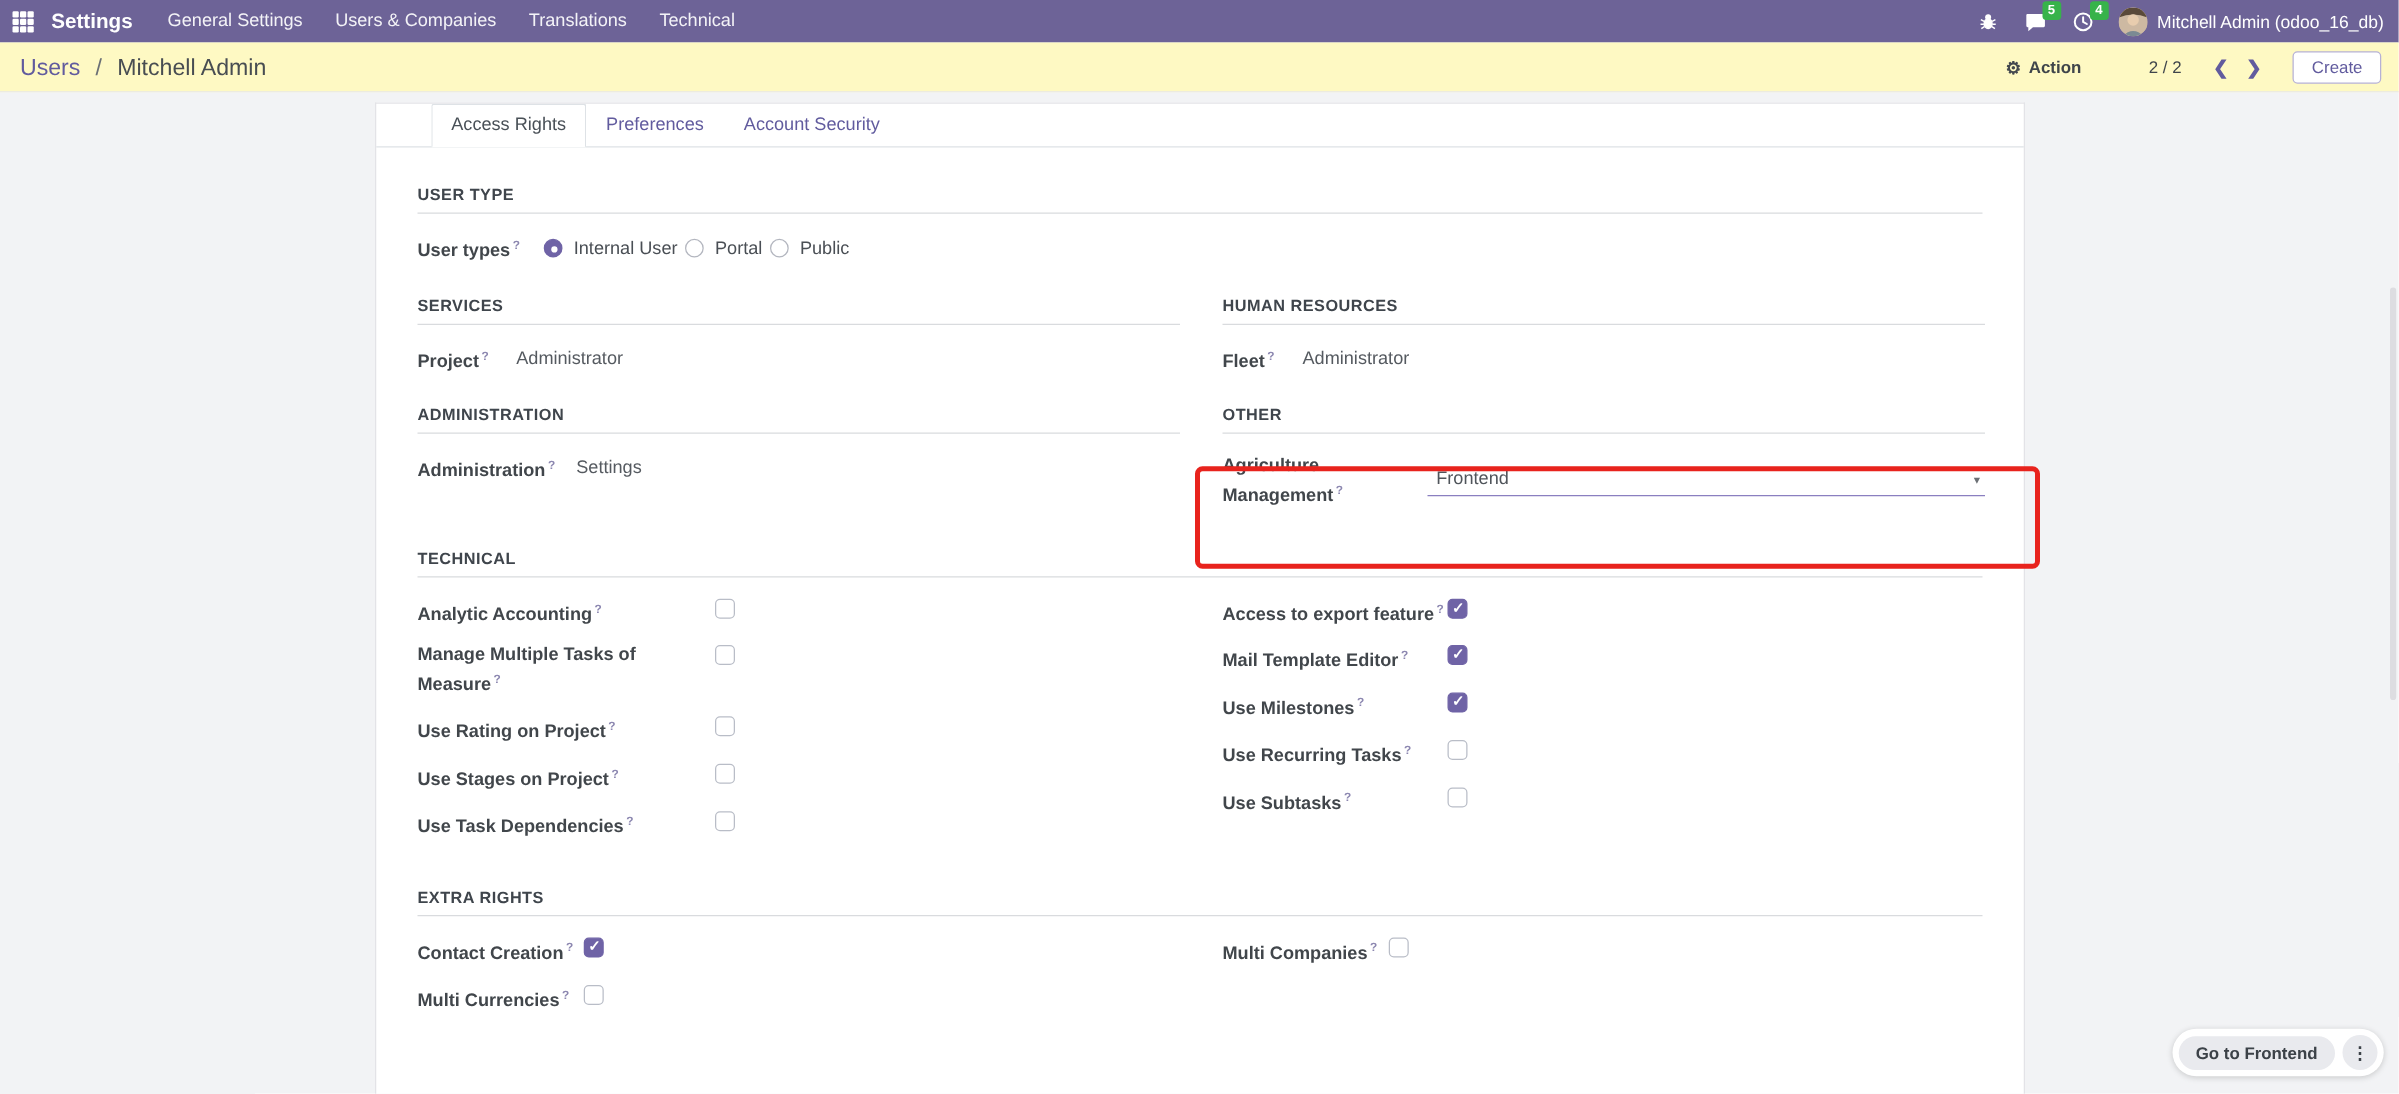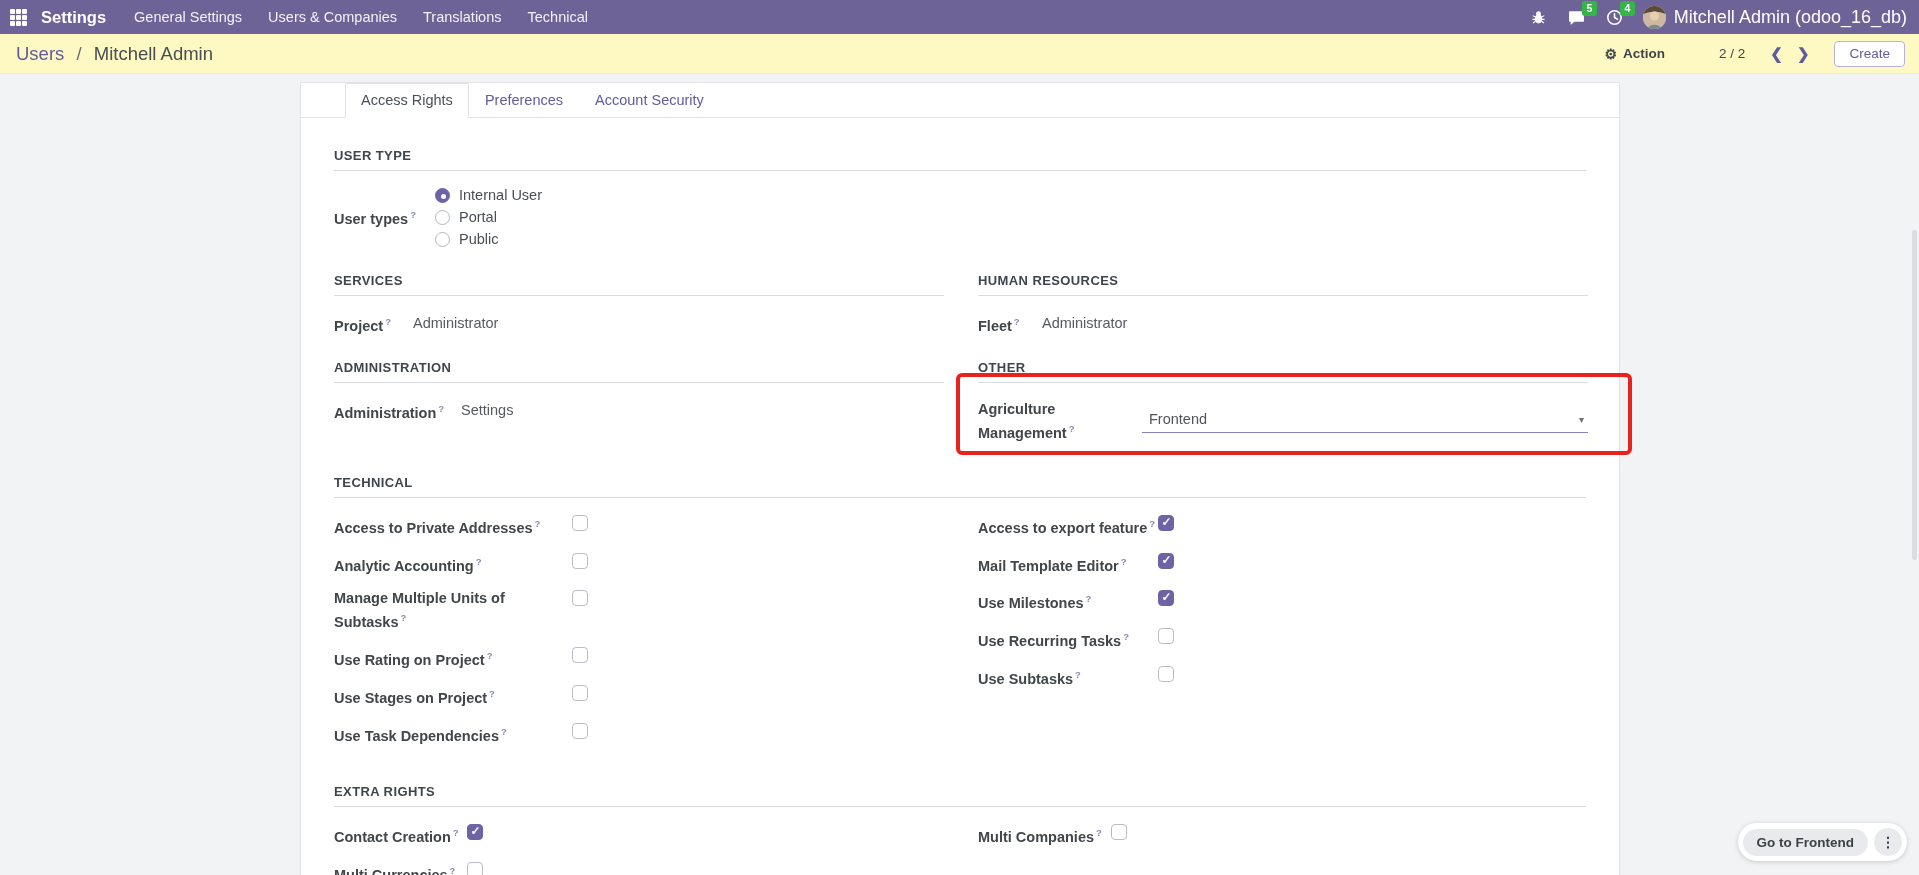--- a/index.html
+++ b/index.html
@@ -13,21 +13,21 @@
   .apps-grid { width:17px; height:17px; display:grid; grid-template-columns:repeat(3,5px); grid-template-rows:repeat(3,5px); gap:1px; margin-right:14px; cursor:pointer; }
   .apps-grid i { background:#fff; border-radius:1px; }
   .app-name { color:#fff; font-size:16.5px; font-weight:bold; margin-right:28px; cursor:pointer; }
   .nav-item { color:rgba(255,255,255,.92); font-size:14.5px; margin-right:26px; cursor:pointer; text-decoration:none; }
   .nav-right { display:flex; align-items:center; gap:18px; }
   .sys-icon { position:relative; width:20px; height:20px; display:flex; align-items:center; justify-content:center; cursor:pointer; }
   .badge { position:absolute; top:-6px; right:-10px; background:#37b34a; color:#fff; font-size:10.5px; font-weight:bold; min-width:15px; height:15px; line-height:15px; text-align:center; border-radius:3px; padding:0 3px; }
   .user-zone { display:flex; align-items:center; gap:8px; cursor:pointer; }
   .avatar { width:23px; height:23px; border-radius:50%; background:#cdb9a2; overflow:hidden; position:relative; }
   .avatar svg { position:absolute; left:0; top:0; }
-  .user-name { color:#fff; font-size:18px; }
+  .user-name { color:#fff; font-size:14px; }
 
   
   .control-panel { height:40px; background:#fef9c3; border-bottom:1px solid #e6e6ea; display:flex; align-items:center; justify-content:space-between; padding:0 14px 0 16px; }
   .breadcrumb { font-size:18.5px; }
   .breadcrumb .parent { color:#615b9e; cursor:pointer; text-decoration:none; }
   .breadcrumb .sep { color:#6b7075; margin:0 7px; }
   .breadcrumb .current { color:#484d52; }
   .cp-right { display:flex; align-items:center; }
   .action-btn { background:none; border:none; font-family:inherit; font-size:13.5px; color:#3f454b; font-weight:bold; display:flex; align-items:center; gap:6px; cursor:pointer; margin-right:54px; }
   .gear-glyph { font-size:14px; color:#43484e; }
@@ -44,21 +44,21 @@
 
   .form { padding:30px 33px 0; }
   .sec-header { font-size:13px; font-weight:bold; color:#3f454c; letter-spacing:.4px; padding-bottom:7px; border-bottom:1px solid #d9dbde; margin-bottom:16px; }
   .twocol { display:grid; grid-template-columns:610px 610px; column-gap:34px; align-items:start; }
 
   .frow { display:flex; align-items:center; margin-bottom:14px; }
   .flabel { font-size:14.5px; font-weight:bold; color:#41464b; line-height:19px; flex-shrink:0; }
   .fvalue { font-size:14.5px; color:#555a60; line-height:19px; }
   sup.help { font-size:9.5px; color:#8c87b0; margin-left:2px; }
 
-  .radio-col { display:flex; flex-direction:column; gap:6px; }
+  .radio-col { display:flex; flex-direction:row; gap:6px; }
   .radio-row { display:flex; align-items:center; gap:9px; cursor:pointer; }
   .radio { width:15px; height:15px; border-radius:50%; border:1px solid #b3b6bf; background:#fff; position:relative; flex-shrink:0; }
   .radio.on { background:#6f63a6; border-color:#6f63a6; }
   .radio.on::after { content:""; position:absolute; left:5px; top:5px; width:5px; height:5px; border-radius:50%; background:#fff; }
   .radio-label { font-size:14.5px; color:#4a4f55; }
 
   .cb { width:16px; height:16px; border:1px solid #b9bdc7; border-radius:4px; background:#fff; position:relative; cursor:pointer; flex-shrink:0; margin-top:1px; }
   .cb.on { background:#6f63a6; border-color:#6f63a6; }
   .cb.on::after { content:"\2713"; position:absolute; left:2.5px; top:-1px; color:#fff; font-size:12px; font-weight:bold; }
 
@@ -222,29 +222,25 @@
                 <span class="caret">▾</span>
               </div>
             </div>
           </div>
         </div>
 
         <div class="sec-header" style="margin-top:16px">TECHNICAL</div>
         <div class="twocol">
           <div>
             <div class="crow">
-              <span class="flabel" style="width:238px"><span>Access to Private Addresses</span><sup class="help">?</sup></span>
-              <span class="cb"></span>
-            </div>
-            <div class="crow">
               <span class="flabel" style="width:238px"><span>Analytic Accounting</span><sup class="help">?</sup></span>
               <span class="cb"></span>
             </div>
             <div class="crow">
-              <span class="flabel" style="width:238px"><span>Manage Multiple Units of Subtasks</span><sup class="help">?</sup></span>
+              <span class="flabel" style="width:238px"><span>Manage Multiple Tasks of Measure</span><sup class="help">?</sup></span>
               <span class="cb"></span>
             </div>
             <div class="crow">
               <span class="flabel" style="width:238px"><span>Use Rating on Project</span><sup class="help">?</sup></span>
               <span class="cb"></span>
             </div>
             <div class="crow">
               <span class="flabel" style="width:238px"><span>Use Stages on Project</span><sup class="help">?</sup></span>
               <span class="cb"></span>
             </div>

